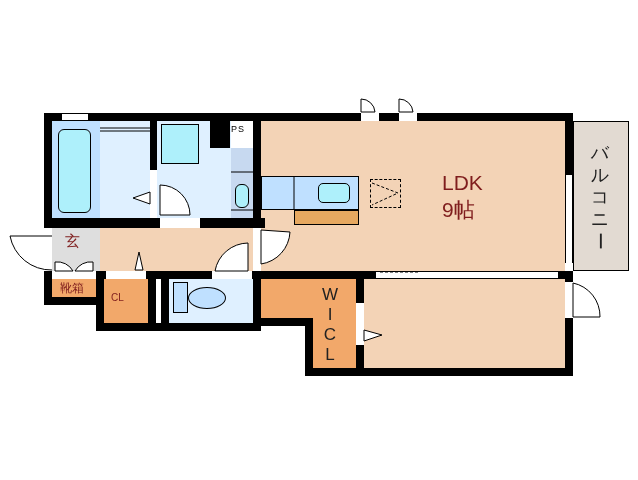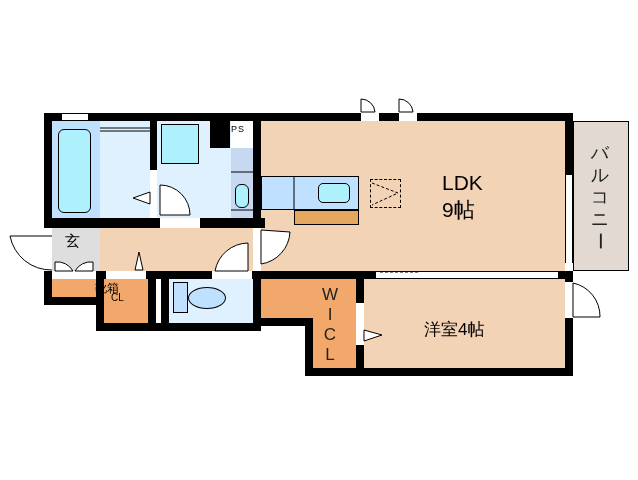--- a/index.html
+++ b/index.html
@@ -1,19 +1,19 @@
 <!DOCTYPE html>
 <html><head>
 <meta charset="utf-8">
 <style>
   html,body{margin:0;padding:0;background:#fff;}
   body{width:638px;height:480px;position:relative;overflow:hidden;font-family:"Liberation Sans","DejaVu Sans",sans-serif;}
   .abs{position:absolute;box-sizing:border-box;}
   .wall{position:absolute;background:#000;}
-  .lbl{position:absolute;color:#000000;white-space:nowrap;}
+  .lbl{position:absolute;color:#7f1d1d;white-space:nowrap;}
   svg{position:absolute;left:0;top:0;}
 </style>
 </head>
 <body>
 
 <div class="abs" style="left:0;top:0;width:638px;height:480px;">
 
   <div class="abs" style="left:52px;top:121px;width:48px;height:97px;background:#bfe0ff;"></div>
   <div class="abs" style="left:100px;top:121px;width:50px;height:97px;background:#dff0ff;"></div>
   <div class="abs" style="left:157px;top:121px;width:74px;height:97px;background:#dff0ff;"></div>
@@ -104,23 +104,22 @@
       <line x1="100" y1="128" x2="150" y2="128"></line>
       <line x1="100" y1="131" x2="150" y2="131"></line>
       <line x1="294" y1="176" x2="294" y2="210"></line>
       <line x1="231" y1="172" x2="253" y2="172"></line>
       <line x1="231" y1="210" x2="253" y2="210"></line>
     </g>
   </svg>
 
   <div class="lbl" style="left:442px;top:171px;font-size:21px;">LDK</div>
   <div class="lbl" style="left:442px;top:196px;font-size:21px;">9帖</div>
-  <div class="lbl" style="left:424px;top:318px;font-size:17px;">洋室4帖</div>
   <div class="lbl" style="left:65px;top:232px;font-size:15px;">玄</div>
-  <div class="lbl" style="left:60px;top:280px;font-size:12px;margin-left:35px;">靴箱</div>
+  <div class="lbl" style="left:60px;top:280px;font-size:12px;">靴箱</div>
   <div class="lbl" style="left:111px;top:292px;font-size:10px;">CL</div>
 
   <div class="abs" style="left:320px;top:285px;width:20px;font-size:17px;line-height:20px;text-align:center;color:#222;">
     <div>W</div>
     <div>I</div>
     <div>C</div>
     <div>L</div>
   </div>
 
   <div class="abs" style="left:587px;top:142px;width:26px;font-size:18px;line-height:22px;text-align:center;color:#222;">

